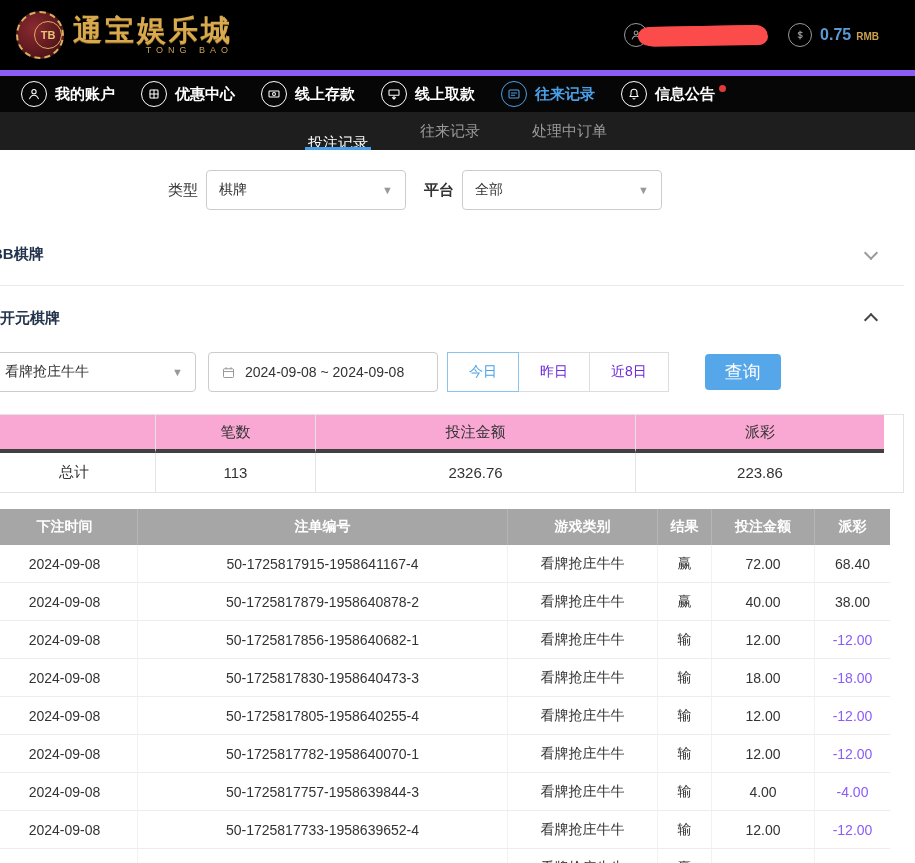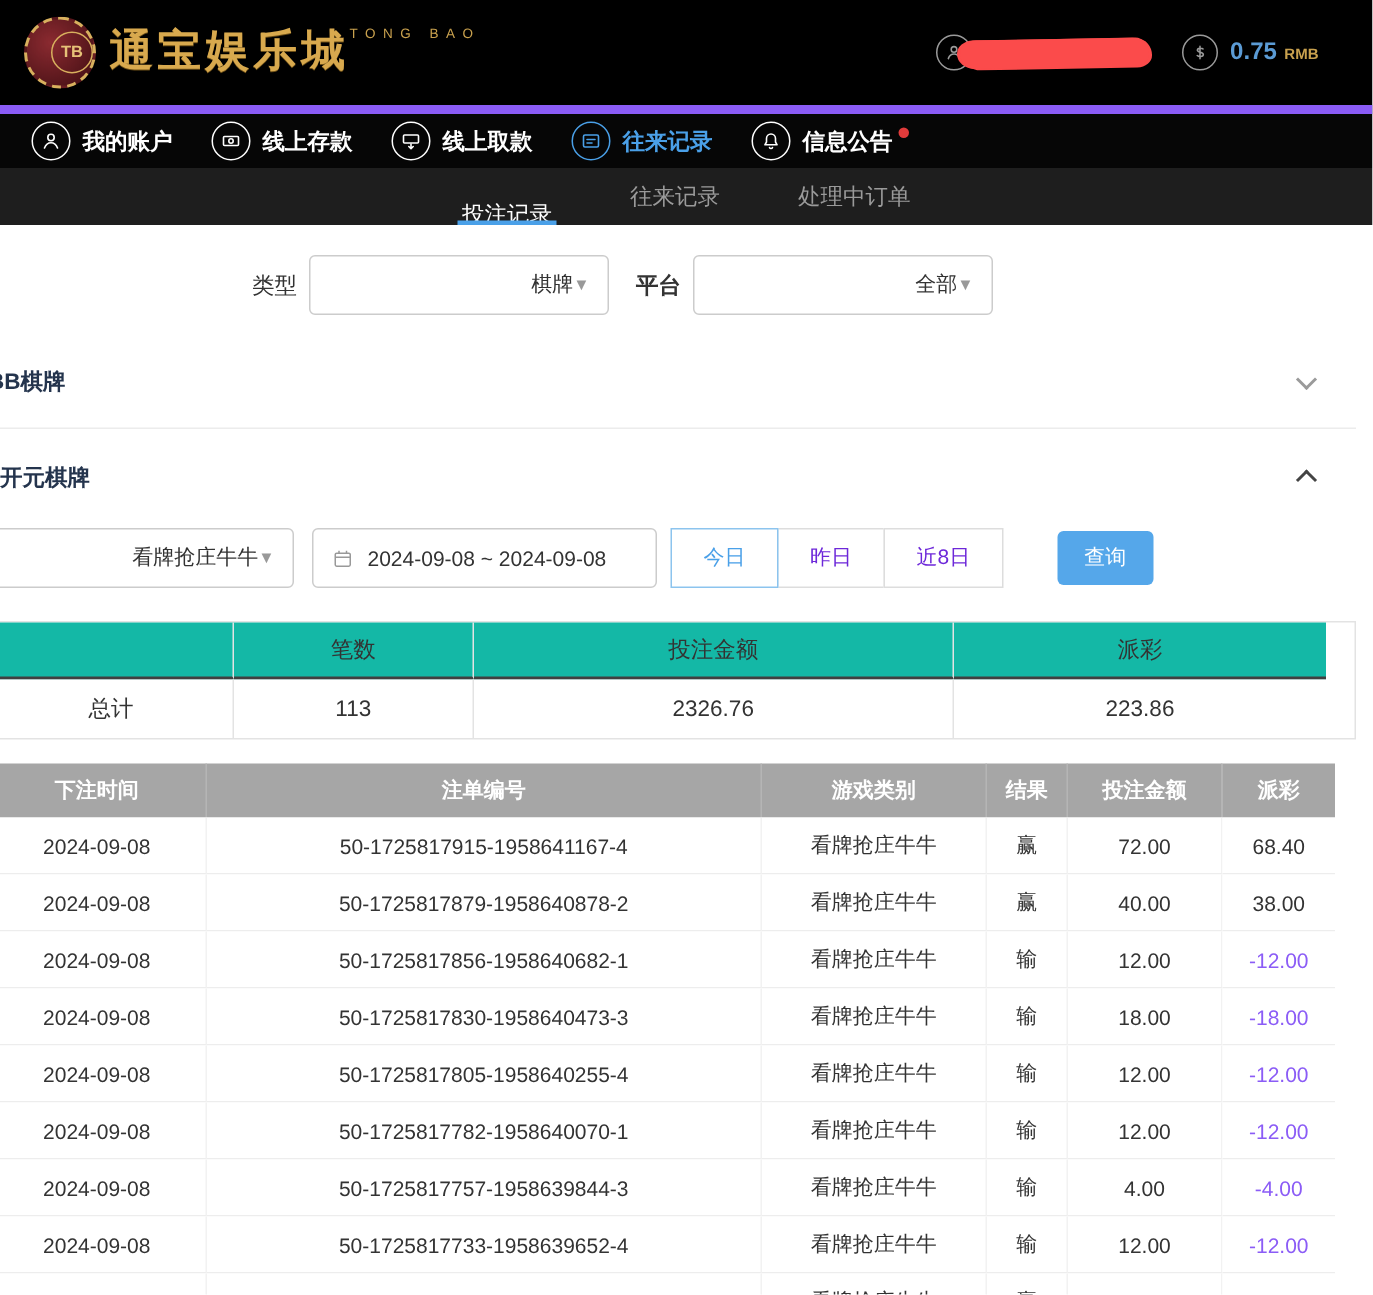--- a/index.html
+++ b/index.html
@@ -8,21 +8,21 @@
   body { position:relative; }
 
   
   .top-header { height:70px; background:#000; display:flex; align-items:center; padding:0 16px; }
   .logo { display:flex; align-items:center; gap:9px; }
   .chip { width:48px; height:48px; border-radius:50%;
     background:radial-gradient(circle at 35% 35%, #8a2a30, #3f0d12);
     border:2px dashed #d8b05e; display:flex; align-items:center; justify-content:flex-end; }
   .chip-inner { width:28px; height:28px; border-radius:50%; border:1.5px solid #d8b05e;
     color:#e6c278; font-size:11px; font-weight:bold; display:flex; align-items:center; justify-content:center; }
-  .logo-text { display:flex; flex-direction:row; }
+  .logo-text { display:flex; flex-direction:column; }
   .logo-title { font-size:29px; font-weight:bold; color:#d8a94e; letter-spacing:3px; line-height:1.1;
     text-shadow:0 1px 0 #6b4e17; }
   .logo-sub { font-size:9px; color:#c9a14e; letter-spacing:5px; text-align:right; margin-top:-2px; }
 
   .header-right { margin-left:auto; display:flex; align-items:center; gap:22px; padding-right:20px; }
   .user-wrap { display:flex; align-items:center; }
   .gray-circle { width:24px; height:24px; border:1.5px solid #9a9a9a; border-radius:50%;
     color:#9a9a9a; display:flex; align-items:center; justify-content:center; flex:0 0 auto; }
   .gray-circle svg { width:14px; height:14px; stroke:currentColor; fill:none; stroke-width:1.8; stroke-linecap:round; }
   .redaction { width:126px; height:19px; background:#fb4b4b; margin-left:-8px;
@@ -48,50 +48,50 @@
   .tab { display:flex; align-items:center; color:#9a9a9a; font-size:15px; position:relative; padding:0 3px; cursor:pointer; }
   .tab.active { color:#fff;margin-top:25px; }
   .tab.active::after { content:""; position:absolute; left:0; right:0; bottom:0; height:3px; background:#4aa0e8; }
 
   
   .content { margin-left:-8px; width:912px; }
 
   .filter-row { display:flex; align-items:center; margin-top:20px; padding-left:176px; }
   .filter-label { font-size:15px; color:#333; margin-right:8px; }
   .select { width:200px; height:40px; border:1px solid #ccc; border-radius:4px; background:#fff;
-    display:flex; align-items:center; justify-content:flex-end; padding:0 12px; font-size:14px; color:#333; cursor:pointer; }
+    display:flex; align-items:center; justify-content:space-between; padding:0 12px; font-size:14px; color:#333; cursor:pointer; }
   .select .arrow { color:#999; font-size:11px; }
   .gap-platform { margin-left:18px;font-weight:bold; }
 
   .section-row { display:flex; align-items:center; justify-content:space-between; padding-right:28px; cursor:pointer; }
   .section-row.bb { height:62px; border-bottom:1px solid #ececec; margin-top:14px; }
   .section-row.ky { height:64px; }
   .section-title { font-size:15px; font-weight:bold; color:#24344d; }
   .chev { width:10px; height:10px; border-right:2px solid #9a9a9a; border-bottom:2px solid #9a9a9a; display:inline-block; }
   .chev.down { transform:rotate(45deg); margin-top:-4px; }
   .chev.up { border-color:#444; transform:rotate(-135deg); margin-top:4px; }
 
   .query-row { display:flex; align-items:center; margin:2px 0 22px; }
   .game-select { width:204px; }
   .date-input { width:230px; height:40px; border:1px solid #ccc; border-radius:4px; margin-left:12px;
     display:flex; align-items:center; gap:9px; padding:0 12px; font-size:14px; color:#333; cursor:text; }
   .date-input svg { width:15px; height:15px; stroke:#999; fill:none; stroke-width:1.6; }
   .btn-group { display:flex; margin-left:10px; }
   .range-btn { height:40px; padding:0 21px; border:1px solid #ddd; background:#fff; color:#6d28d9;
     font-size:14px; display:flex; align-items:center; justify-content:center; margin-left:-1px; cursor:pointer; }
   .range-btn.active { color:#4aa0e8; border-color:#8cc4ee; position:relative; z-index:1; }
-  .search-btn { width:64px; height:36px; margin-left:36px; background:#55a7ea; color:#fff; border:none;
-    border-radius:4px; font-size:14px; cursor:pointer; }
+  .search-btn { width:76px; height:36px; margin-left:36px; background:#55a7ea; color:#fff; border:none;
+    border-radius:4px; font-size:18px; cursor:pointer; }
 
   
   .sum-table { display:grid; grid-template-columns:163px 160px 320px 248px; border:1px solid #e3e3e3; }
   .sum-cell { height:38px; display:flex; align-items:center; justify-content:center; font-size:15px; color:#333;
     border-right:1px solid #e3e3e3; }
   .sum-cell:nth-child(4n) { border-right:none; }
-  .sum-head { background:#14b8a6; border-bottom:2px solid #404040; }
+  .sum-head { background:#f9a8d4; border-bottom:4px solid #404040; }
   .sum-body { background:#fff; height:39px; }
 
   
   .det-table { margin-top:16px; display:grid; grid-template-columns:146px 370px 150px 54px 103px 75px; }
   .det-hcell { height:36px; background:#a6a6a6; color:#fff; font-size:14px; font-weight:bold;
     display:flex; align-items:center; justify-content:center; border-right:1px solid #b5b5b5; }
   .det-hcell:nth-child(6) { border-right:none; }
   .trow { display:contents; }
   .tcell { height:38px; display:flex; align-items:center; justify-content:center; font-size:14px; color:#333;
     border-bottom:1px solid #ededed; border-right:1px solid #f2f2f2; background:#fff; }
@@ -139,20 +139,29 @@
         <svg viewBox="0 0 24 24">
           <circle cx="12" cy="8.5" r="3.2"></circle>
           <path d="M5.5 19c1.3-3.6 3.8-5.2 6.5-5.2s5.2 1.6 6.5 5.2"></path>
         </svg>
       </span>
       <span>我的账户</span>
     </div>
     <div class="nav-item">
       <span class="icon-circle">
         <svg viewBox="0 0 24 24">
+          <rect x="6" y="6" width="12" height="12" rx="1"></rect>
+          <path d="M12 6v12M6 12h12"></path>
+        </svg>
+      </span>
+      <span>优惠中心</span>
+    </div>
+    <div class="nav-item">
+      <span class="icon-circle">
+        <svg viewBox="0 0 24 24">
           <rect x="4.5" y="7.5" width="15" height="9" rx="1"></rect>
           <circle cx="12" cy="12" r="2.2"></circle>
         </svg>
       </span>
       <span>线上存款</span>
     </div>
     <div class="nav-item">
       <span class="icon-circle">
         <svg viewBox="0 0 24 24">
           <rect x="4.5" y="6" width="15" height="8" rx="1"></rect>

